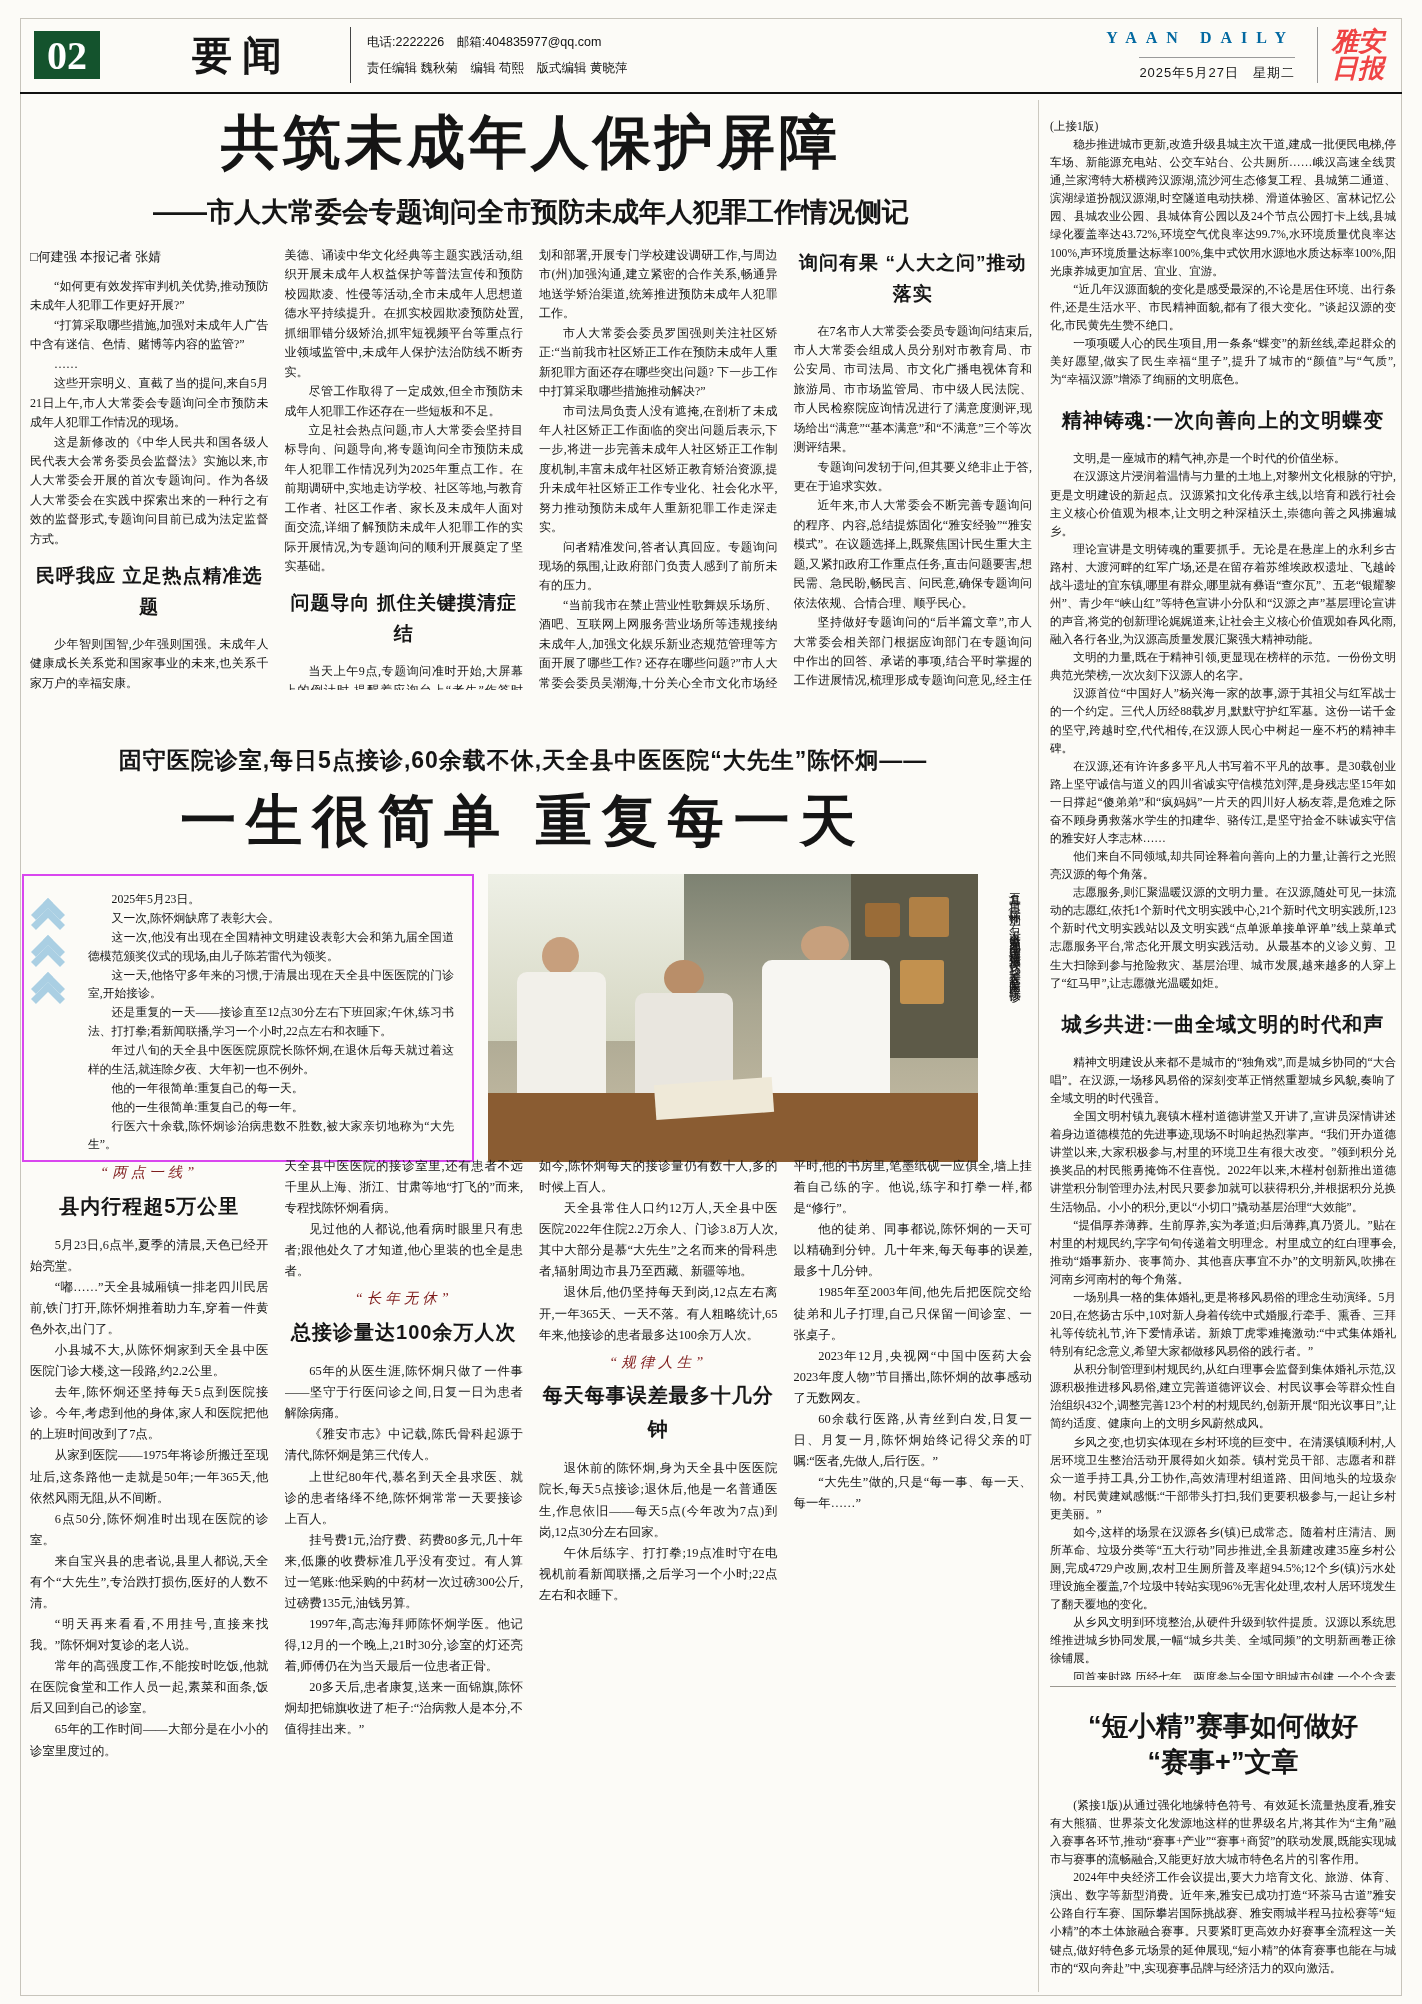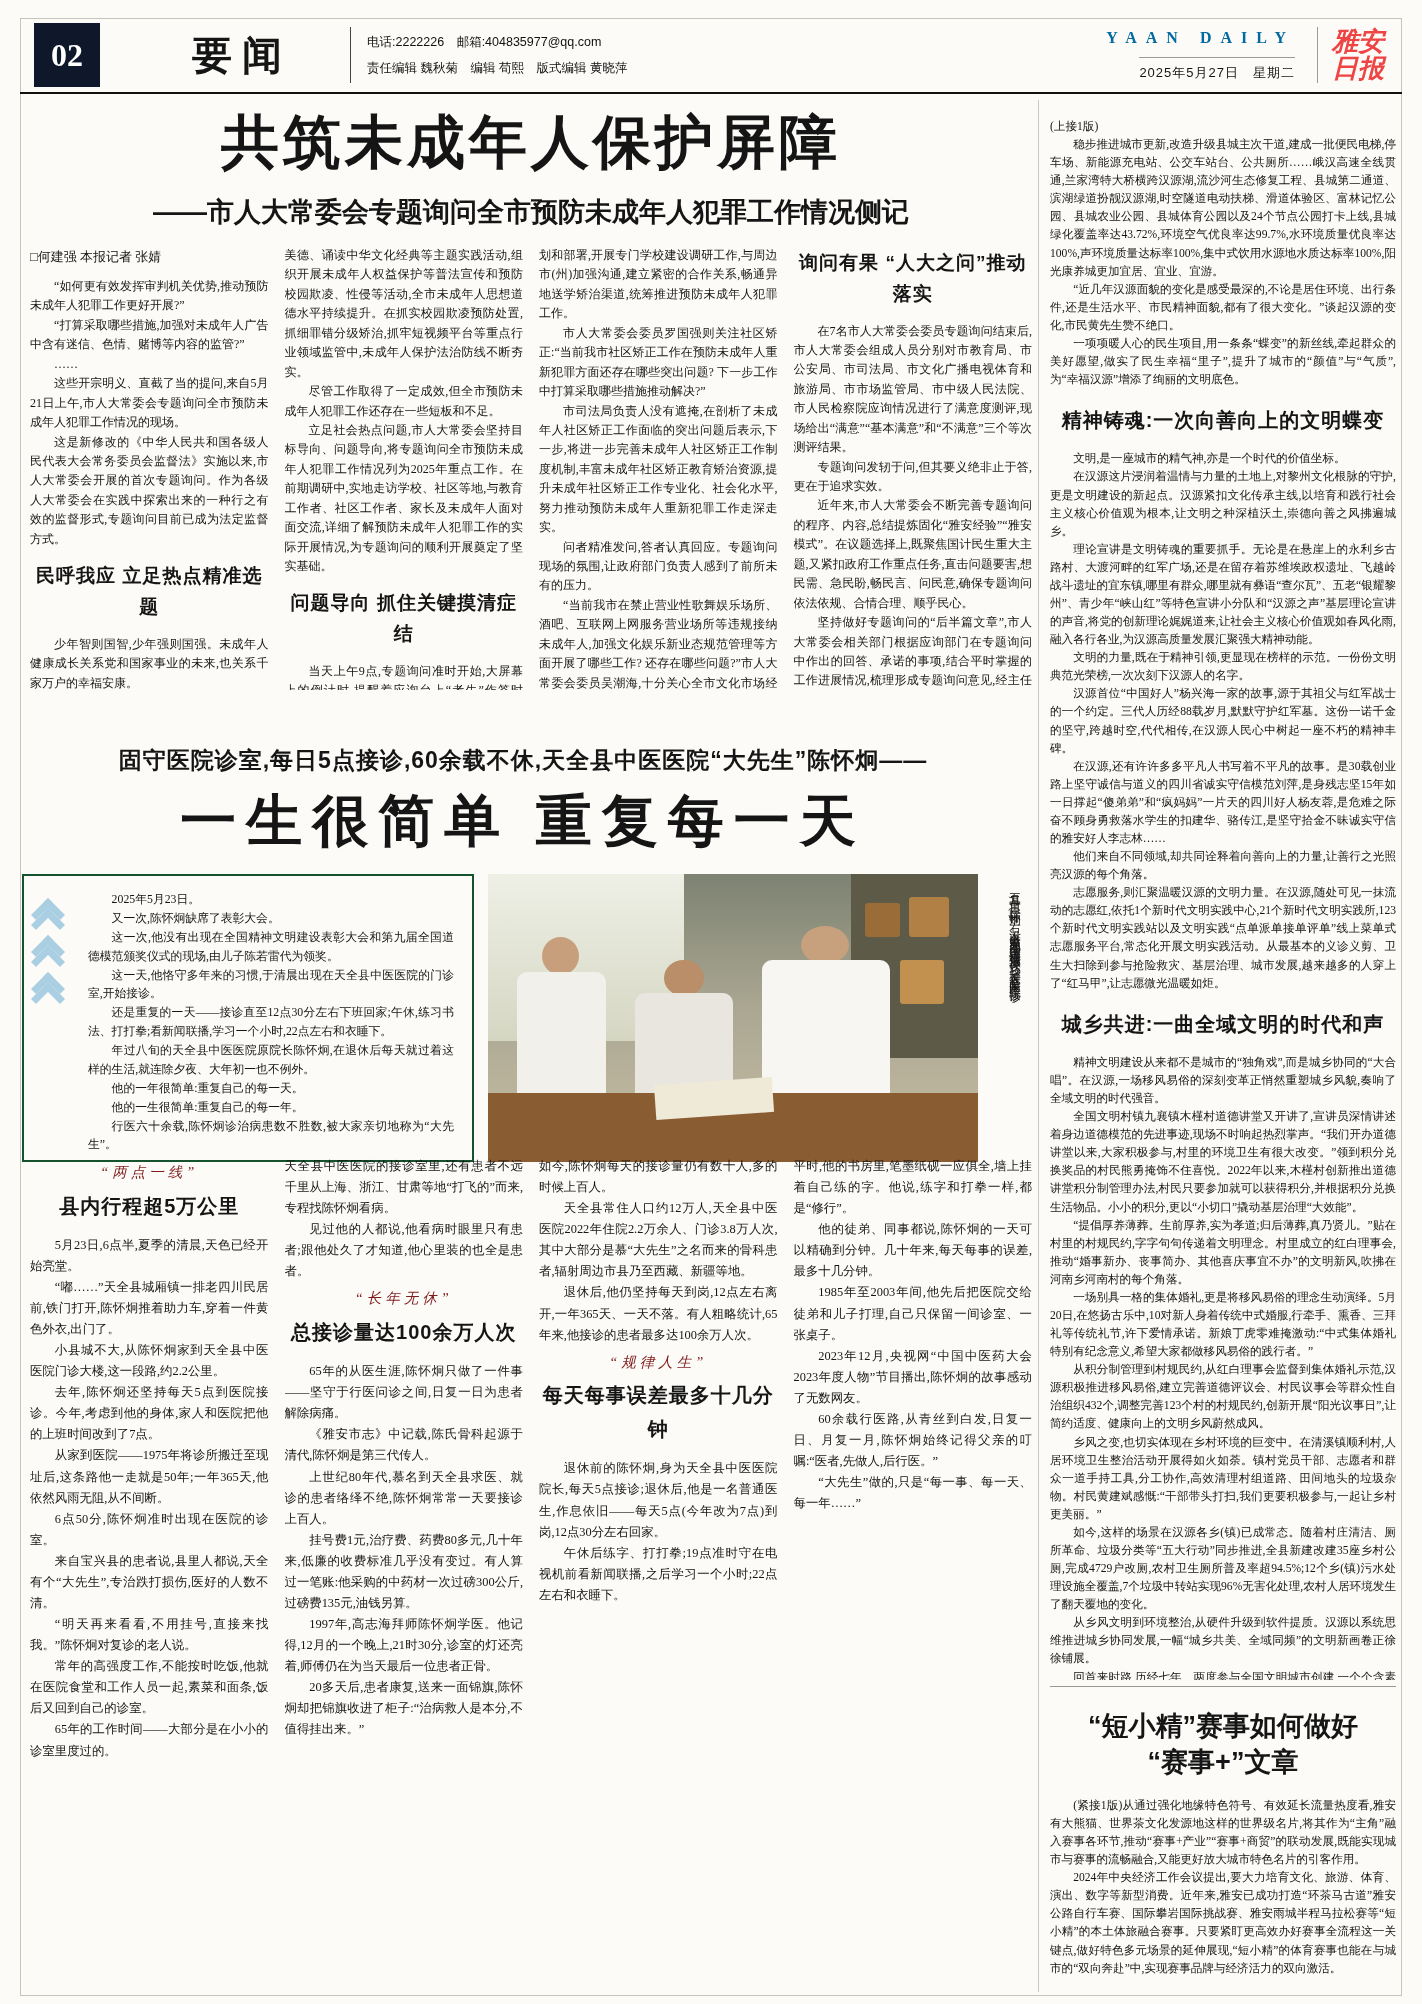--- a/index.html
+++ b/index.html
@@ -9,21 +9,21 @@
 
   
   .edge { position:absolute; background:#c7c4bb; }
   .edge.top { left:20px; right:20px; top:18px; height:1px; }
   .edge.left { left:20px; top:18px; bottom:8px; width:1px; }
   .edge.right { right:20px; top:18px; bottom:8px; width:1px; }
   .edge.bottom { left:20px; right:20px; bottom:8px; height:1px; }
 
   
   .header { position:absolute; top:26px; left:34px; right:30px; height:58px; display:flex; align-items:center; }
-  .pageno { width:66px; height:64px; background:#0f172a; color:#fff; font-size:32px; font-weight:bold;
+  .pageno { width:66px; height:48px; background:#14532d; color:#fff; font-size:40px; font-weight:bold;
             display:flex; align-items:center; justify-content:center; font-family:"Liberation Serif",serif; }
   .section-name { font-size:40px; font-weight:900; letter-spacing:10px; margin-left:92px;
             font-family:"Liberation Sans","DejaVu Sans",sans-serif; }
   .hdr-div { width:1px; height:56px; background:#444; margin-left:58px; }
   .contact { margin-left:16px; font-size:12.5px; line-height:2.1; font-family:"Liberation Sans",sans-serif; color:#111; }
   .mast { margin-left:auto; text-align:right; }
   .mast-en { font-size:16px; letter-spacing:9px; color:#0369a1; font-family:"Liberation Serif",serif; font-weight:bold; }
   .mast-date { display:inline-block; margin-top:10px; padding-top:6px; border-top:1px solid #9a9a9a;
             font-size:13px; letter-spacing:1px; font-family:"Liberation Sans",sans-serif; }
   .hdr-div2 { width:1px; height:56px; background:#999; margin:0 14px 0 22px; }
@@ -59,21 +59,21 @@
   .sports-title { text-align:center; font-size:27px; font-weight:900; line-height:1.35; margin:8px 0 16px;
             font-family:"Liberation Sans","DejaVu Sans",sans-serif; }
 
   
   .feature { position:absolute; top:745px; left:22px; width:1002px; height:402px; }
   .feature-kicker { text-align:center; font-size:23px; font-weight:bold; letter-spacing:1px;
             font-family:"Liberation Sans","DejaVu Sans",sans-serif; }
   .feature-title { text-align:center; font-size:56px; font-weight:900; letter-spacing:10px; margin-top:8px;
             font-family:"Liberation Sans","DejaVu Sans",sans-serif; }
   .feature-row { display:flex; margin-top:14px; height:288px; }
-  .intro-box { position:relative; width:452px; border:2px solid #14532d; padding:14px 18px 10px 64px;
+  .intro-box { position:relative; width:452px; border:2px solid #d946ef; padding:14px 18px 10px 64px;
                font-size:11.8px; line-height:1.6; overflow:hidden; }
   .chevrons { position:absolute; left:12px; top:34px; display:flex; flex-direction:column; }
   .chev { width:24px; height:24px; border-left:7px solid #aacfe3; border-top:7px solid #aacfe3;
           transform:rotate(45deg); margin:-7px 0; }
   .chev.sp { margin-top:10px; }
   .photo { position:relative; flex:1; margin-left:14px; background:linear-gradient(180deg,#7d8272 0%,#a9a691 45%,#c9bfa6 100%); overflow:hidden; }
   .ph-window { position:absolute; left:0; top:0; width:40%; height:58%; background:linear-gradient(#eef0e6,#d5d6c2); }
   .ph-shelf { position:absolute; right:0; top:0; width:26%; height:64%; background:#5d5a48; }
   .ph-jar { position:absolute; border-radius:3px; background:#b08045; }
   .ph-counter { position:absolute; bottom:0; left:0; width:100%; height:24%; background:#8a5c32; }

